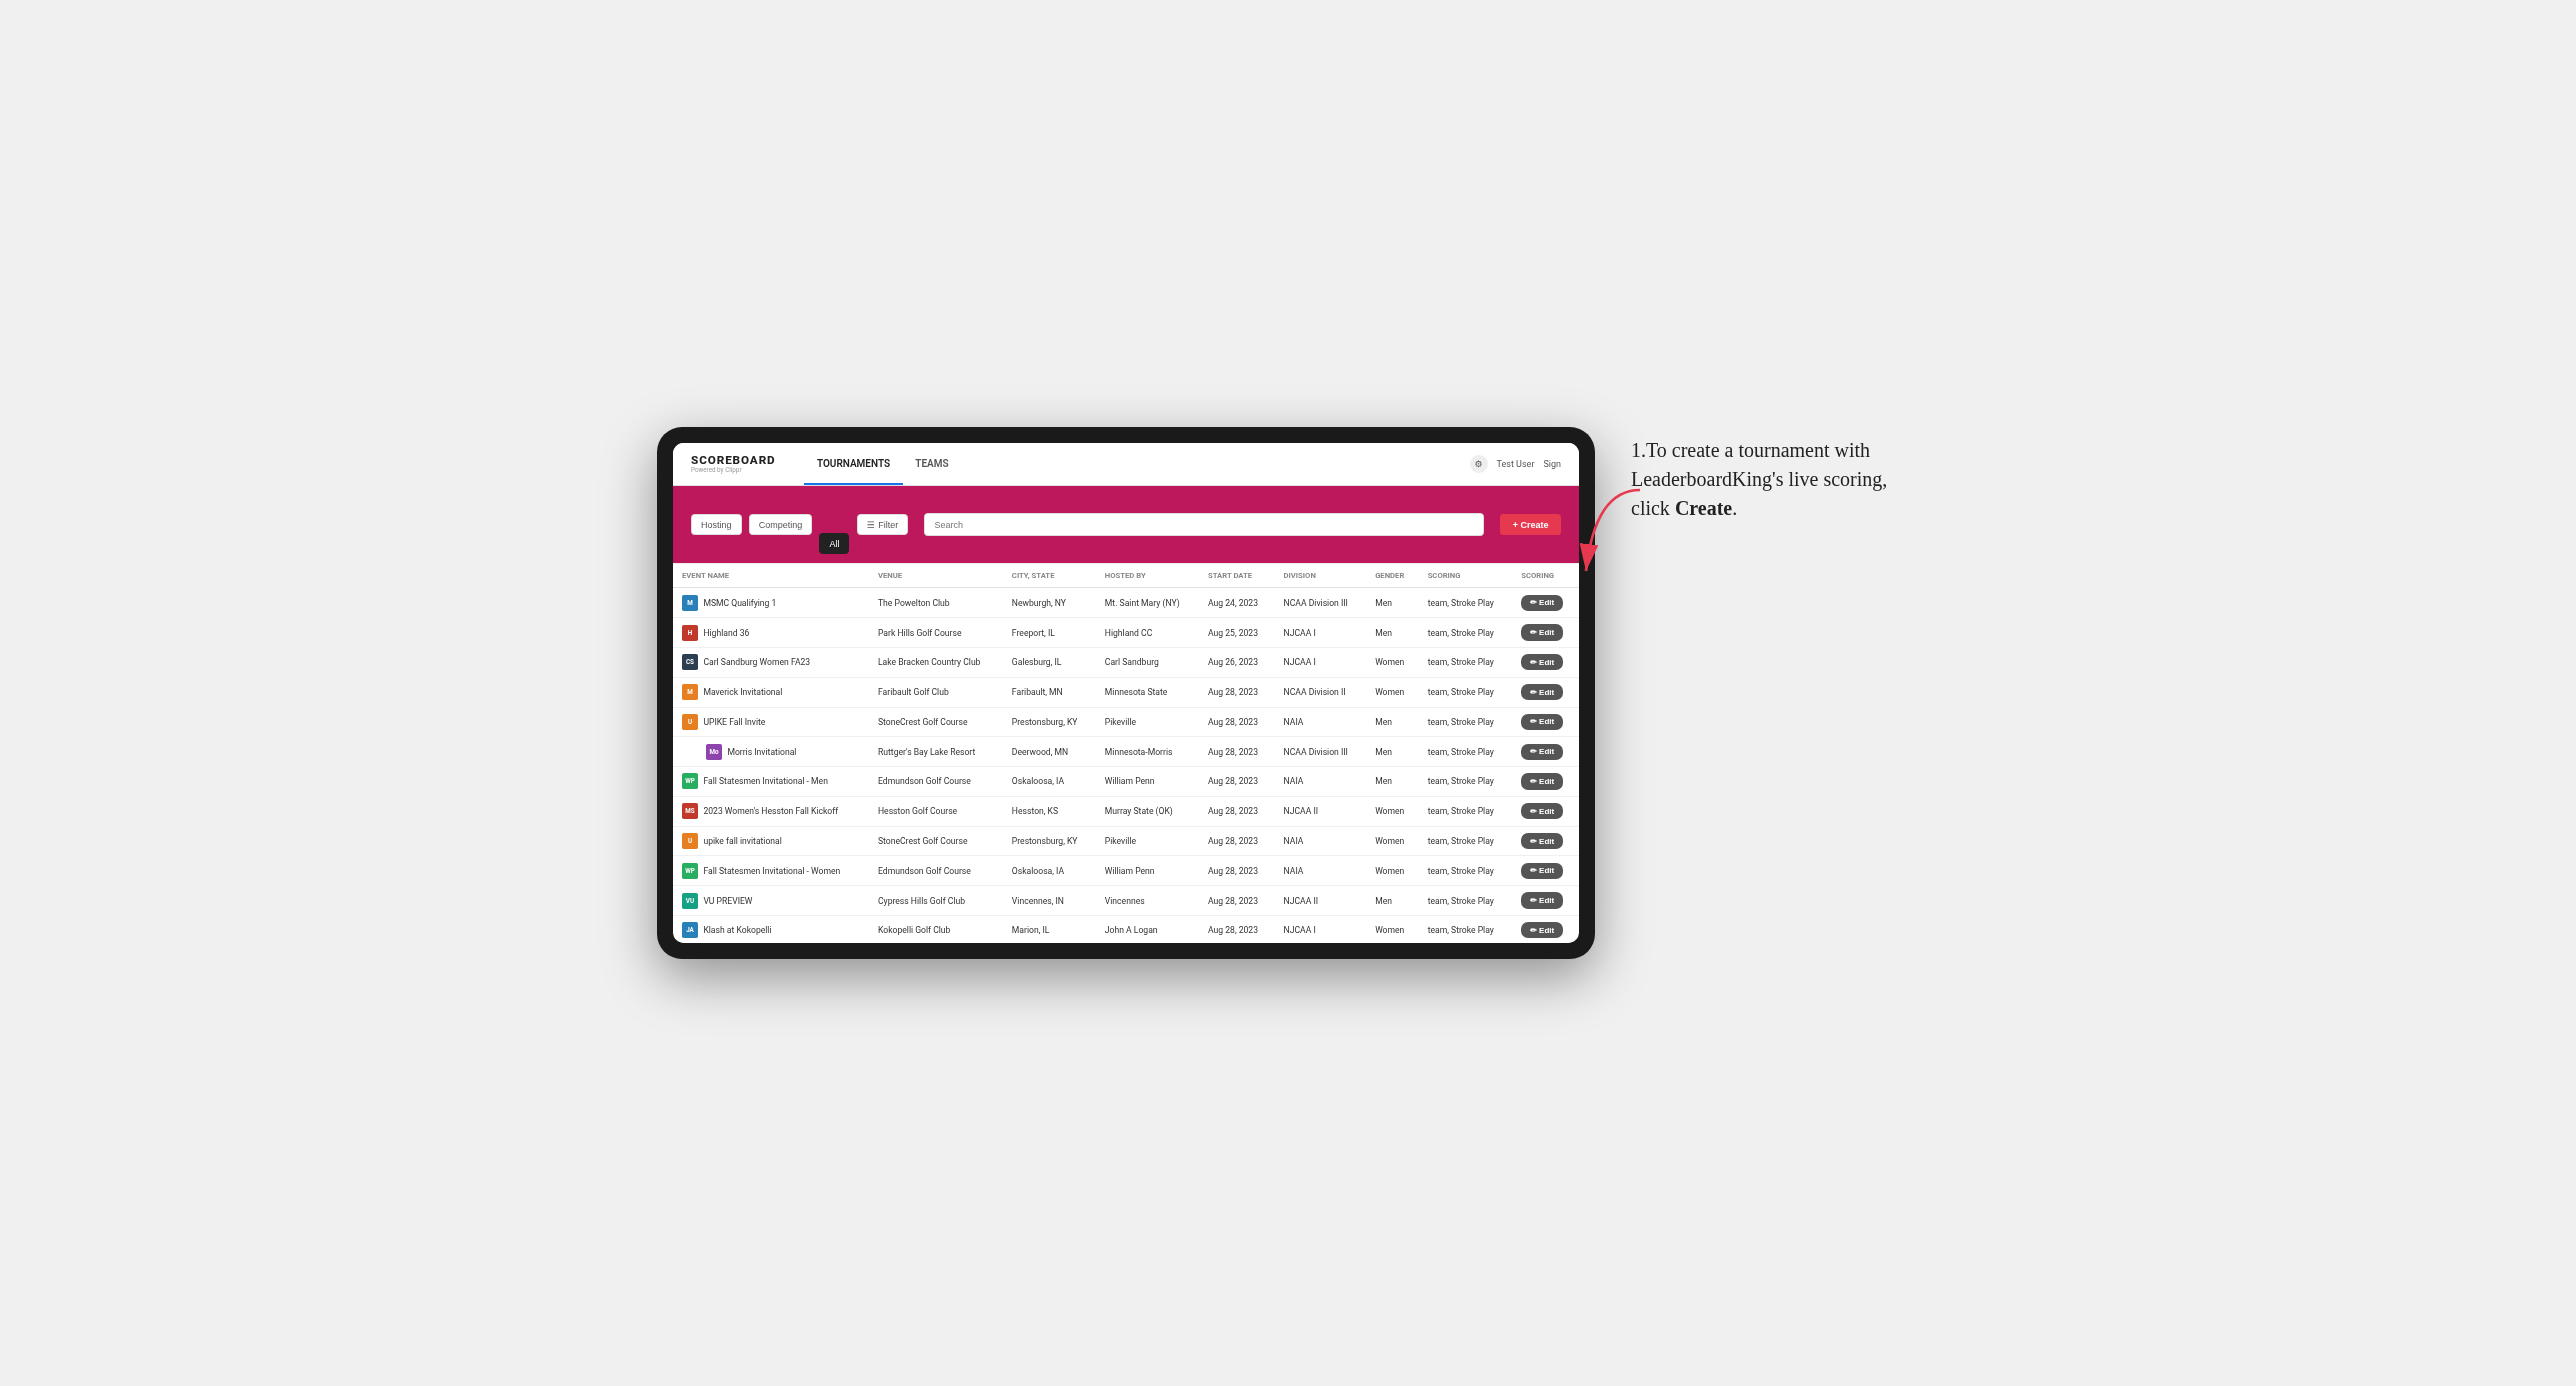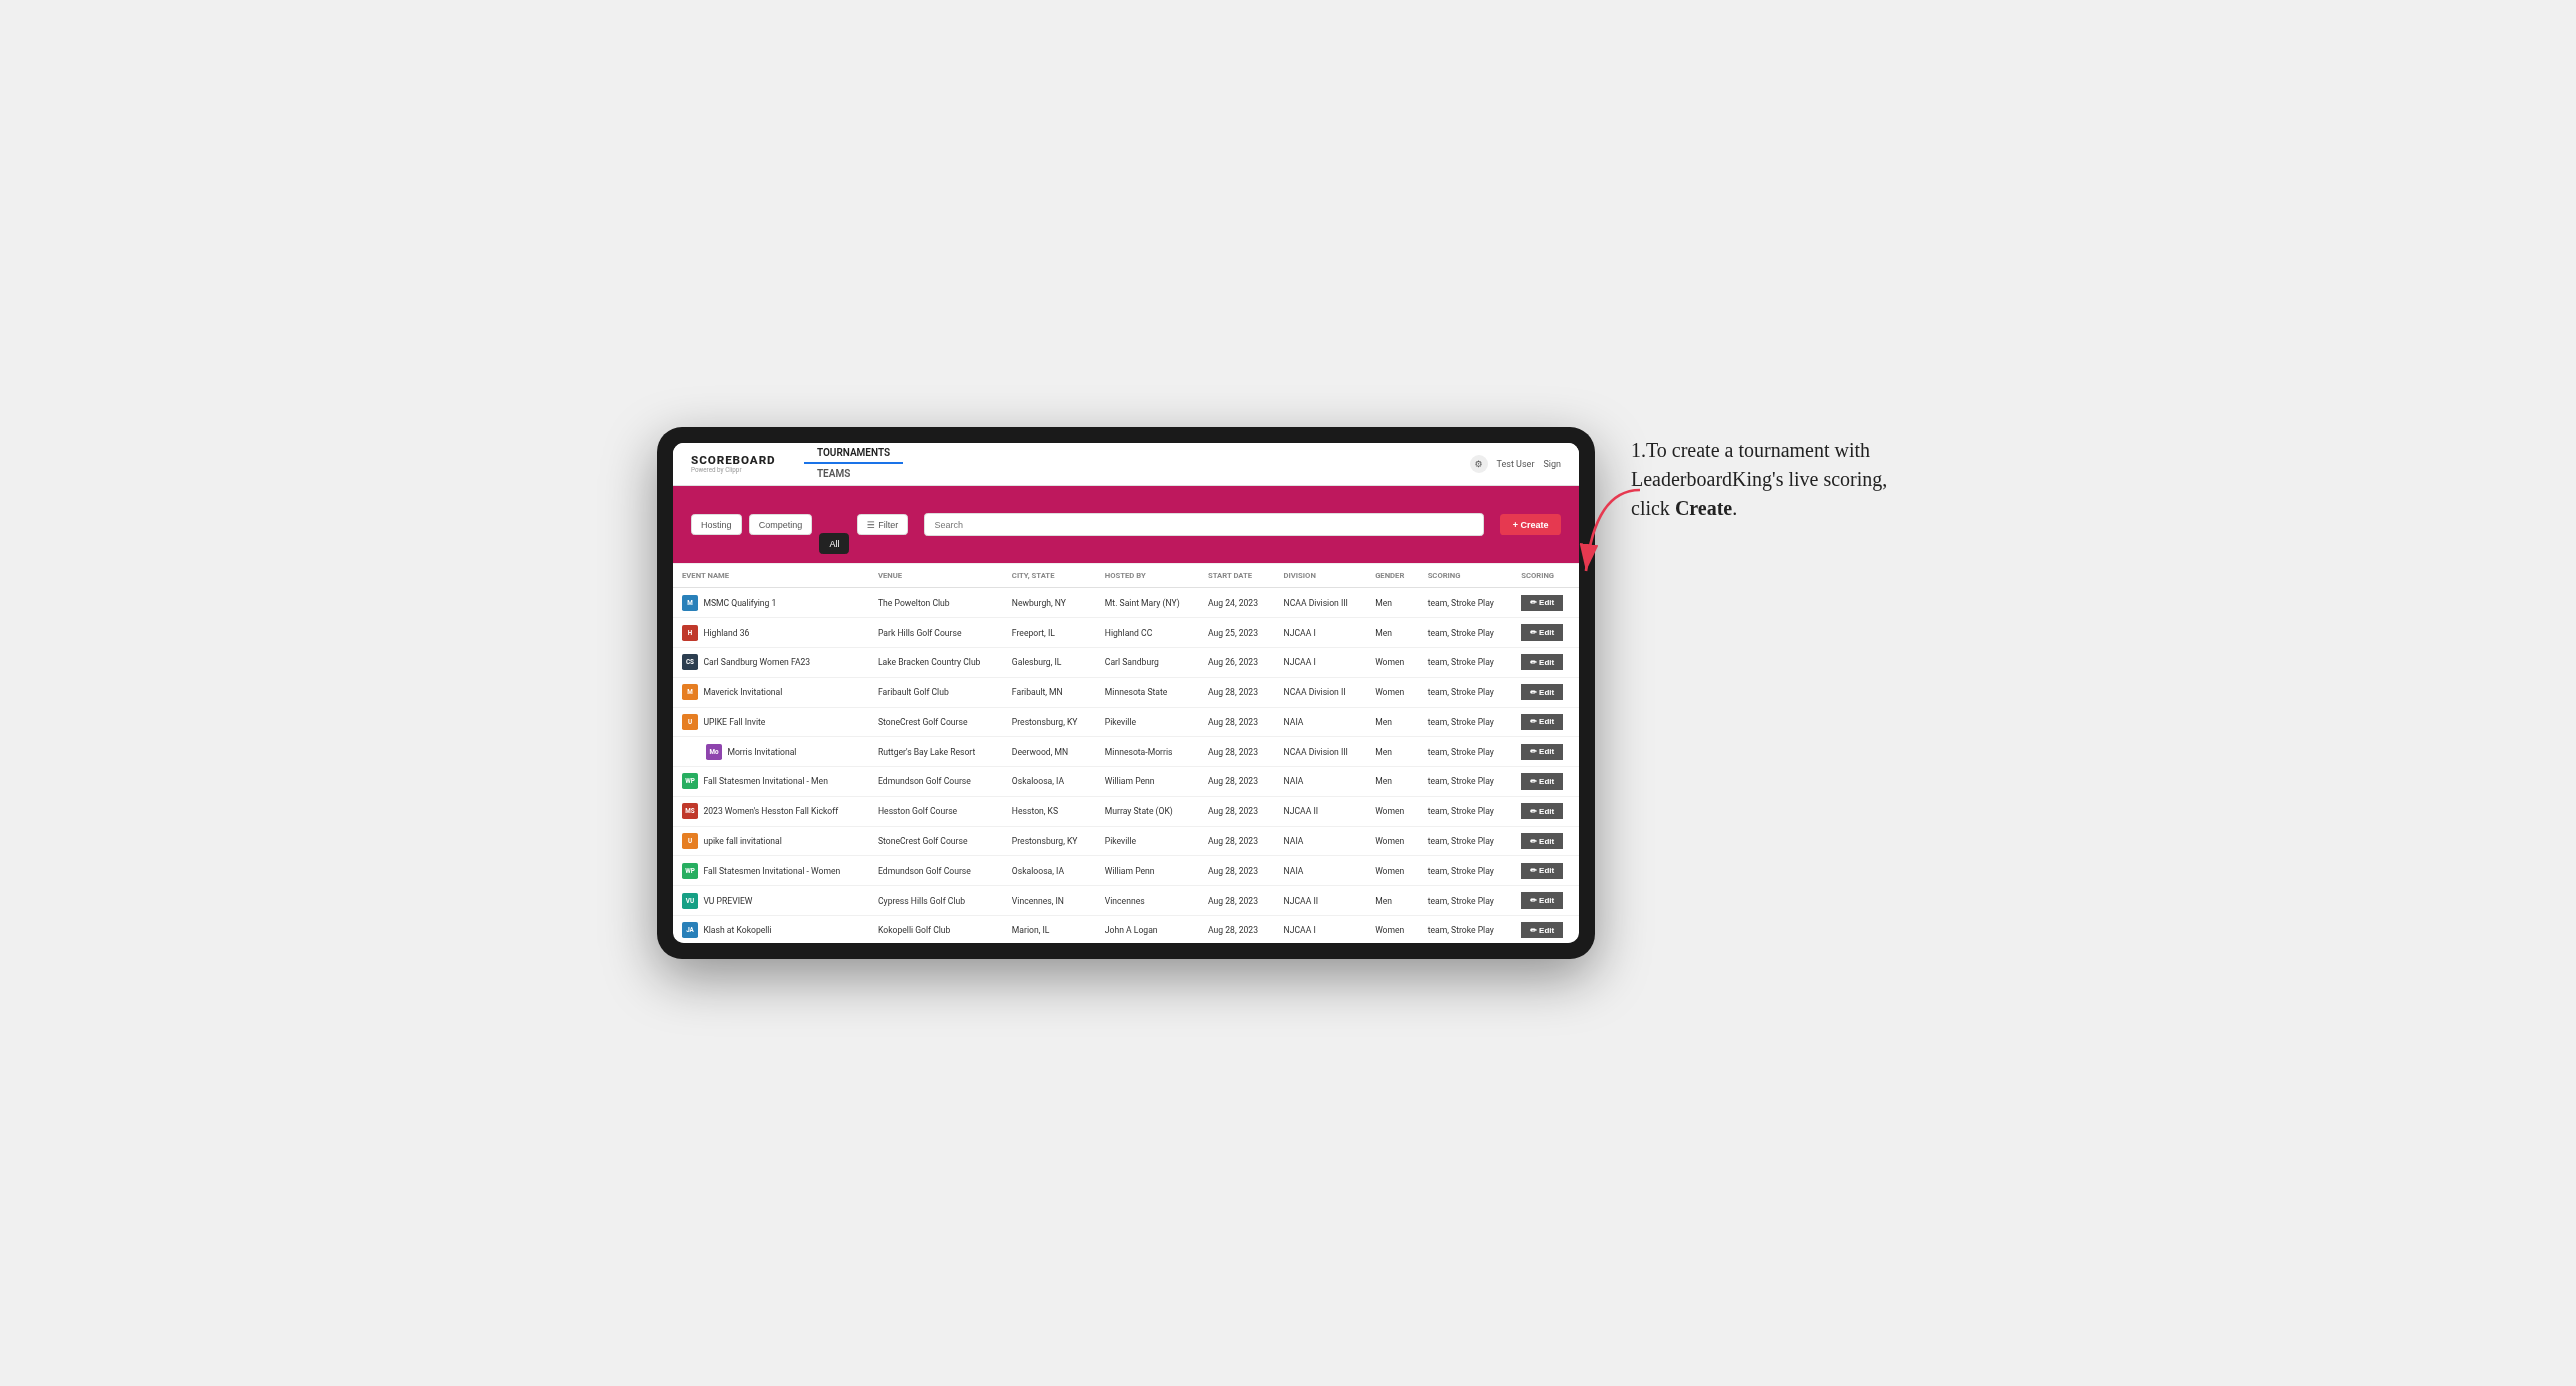--- a/index.html
+++ b/index.html
@@ -61,21 +61,20 @@
     }
     .logo-sub {
       font-size: 6.3px;
       color: #999;
     }
 
     .nav-tabs {
       display: flex;
       gap: 0;
       height: 100%;
-      flex-direction: column;
     }
 
     .nav-tab {
       padding: 0 12.6px;
       font-size: 10px;
       font-weight: 600;
       color: #555;
       display: flex;
       align-items: center;
       cursor: pointer;
@@ -228,21 +227,21 @@
       overflow: hidden;
     }
 
     .edit-btn {
       padding: 3.6px 9px;
       font-size: 8px;
       font-weight: 600;
       background: #555;
       color: #fff;
       border: none;
-      border-radius: 0;
+      border-radius: 7px;
       cursor: pointer;
       display: flex;
       align-items: center;
       gap: 2.7px;
     }
 
     
     .annotation-area {
       width: 288px;
       flex-shrink: 0;

